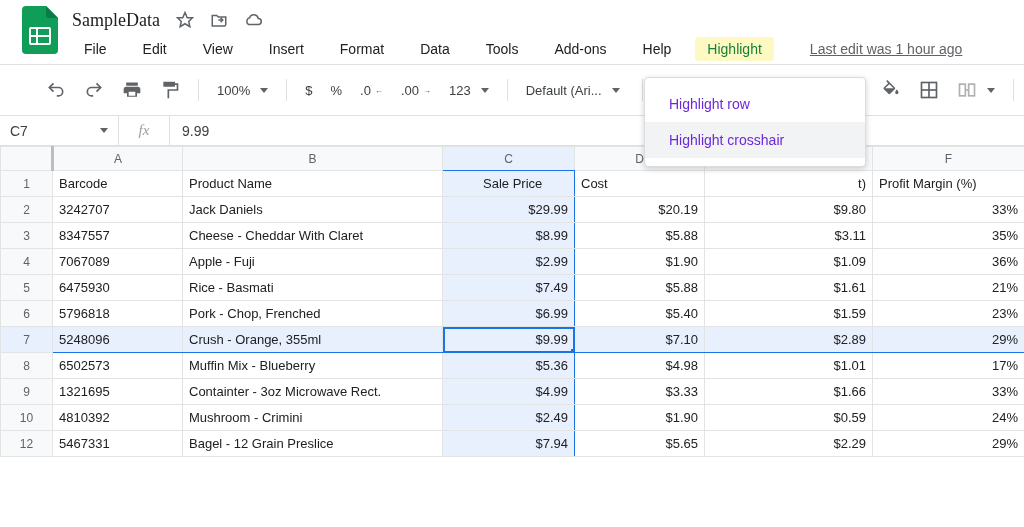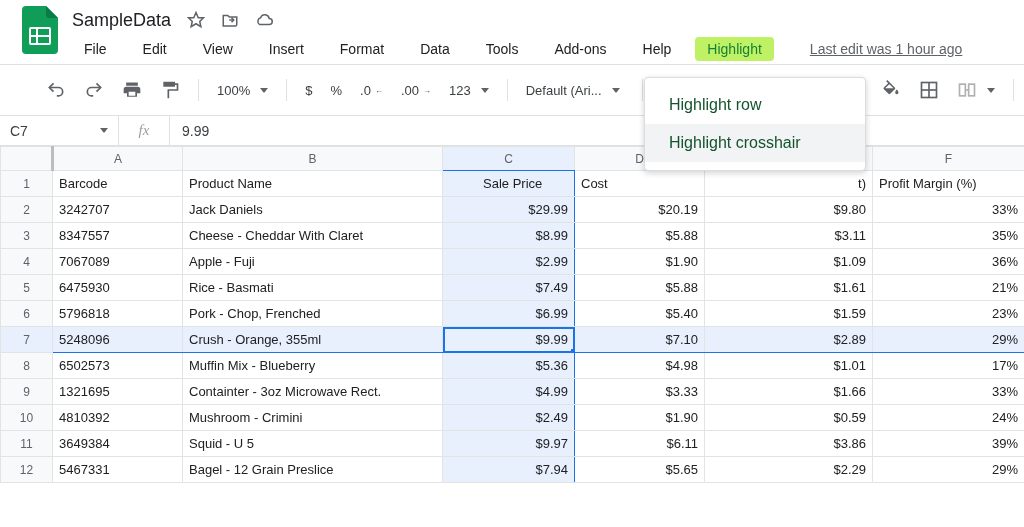--- a/index.html
+++ b/index.html
@@ -20,39 +20,39 @@
     padding: 6px 10px 0 22px;
   }
   .docs-logo {
     width: 36px; height: 48px;
     margin-right: 14px;
     position: relative;
   }
   .docs-logo svg { width: 36px; height: 48px; }
 
   .title-col { display: flex; flex-direction: column; }
-  .title-row { display: flex; align-items: center; gap: 16px; height: 28px; }
+  .title-row { display: flex; align-items: center; gap: 16px; height: 28px; font-family: Liberation Serif, serif; }
   .doc-title { font-size: 18px; color:#202124; }
   .title-icons { display:flex; gap:16px; align-items:center; color:#5f6368; }
   .title-icons span { display:inline-flex; }
 
   
   .menubar {
     display:flex; align-items:center; gap: 12px;
     height: 30px;
     font-size: 14px;
     color:#202124;
   }
   .menu-item {
     padding: 4px 12px;
     border-radius: 4px;
     cursor: default;
   }
   .menu-item.open {
-    background: #bef264;
+    background: #fef9c3;
     color:#188038;
   }
   .last-edit { margin-left: 24px; color:#5f6368; text-decoration: underline; font-size:14px;}
 
   
   .toolbar {
     display:flex; align-items:center;
     height: 52px;
     border-top: 1px solid #e0e0e0;
     border-bottom: 1px solid #e0e0e0;
@@ -82,22 +82,22 @@
     width: 222px;
     background:#fff;
     border: 1px solid #dadce0;
     border-radius: 4px;
     box-shadow: 0 2px 6px rgba(0,0,0,0.18);
     padding: 8px 0;
     z-index: 100;
   }
   .dd-item {
     padding: 10px 24px;
-    font-size: 16px;
-    color:#14532d;
+    font-size: 14px;
+    color:#6d28d9;
   }
   .dd-item.hover { background:#f1f3f4; }
 
   
   .fxbar {
     display:flex; align-items:center;
     height:30px;
     border-bottom:1px solid #e0e0e0;
     font-size:14px;
     color:#3c4043;
@@ -430,29 +430,20 @@
     <tr>
       <th class="rowhdr">10</th>
       <td class="txt-left">4810392</td>
       <td class="txt-left">Mushroom - Crimini</td>
       <td class="txt-right hl-col">$2.49</td>
       <td class="txt-right">$1.90</td>
       <td class="txt-right">$0.59</td>
       <td class="txt-right">24%</td>
     </tr>
     <tr>
-      <th class="rowhdr">11</th>
-      <td class="txt-left">3649384</td>
-      <td class="txt-left">Squid - U 5</td>
-      <td class="txt-right hl-col">$9.97</td>
-      <td class="txt-right">$6.11</td>
-      <td class="txt-right">$3.86</td>
-      <td class="txt-right">39%</td>
-    </tr>
-    <tr>
       <th class="rowhdr">12</th>
       <td class="txt-left">5467331</td>
       <td class="txt-left">Bagel - 12 Grain Preslice</td>
       <td class="txt-right hl-col">$7.94</td>
       <td class="txt-right">$5.65</td>
       <td class="txt-right">$2.29</td>
       <td class="txt-right">29%</td>
     </tr>
   </tbody>
 </table>

